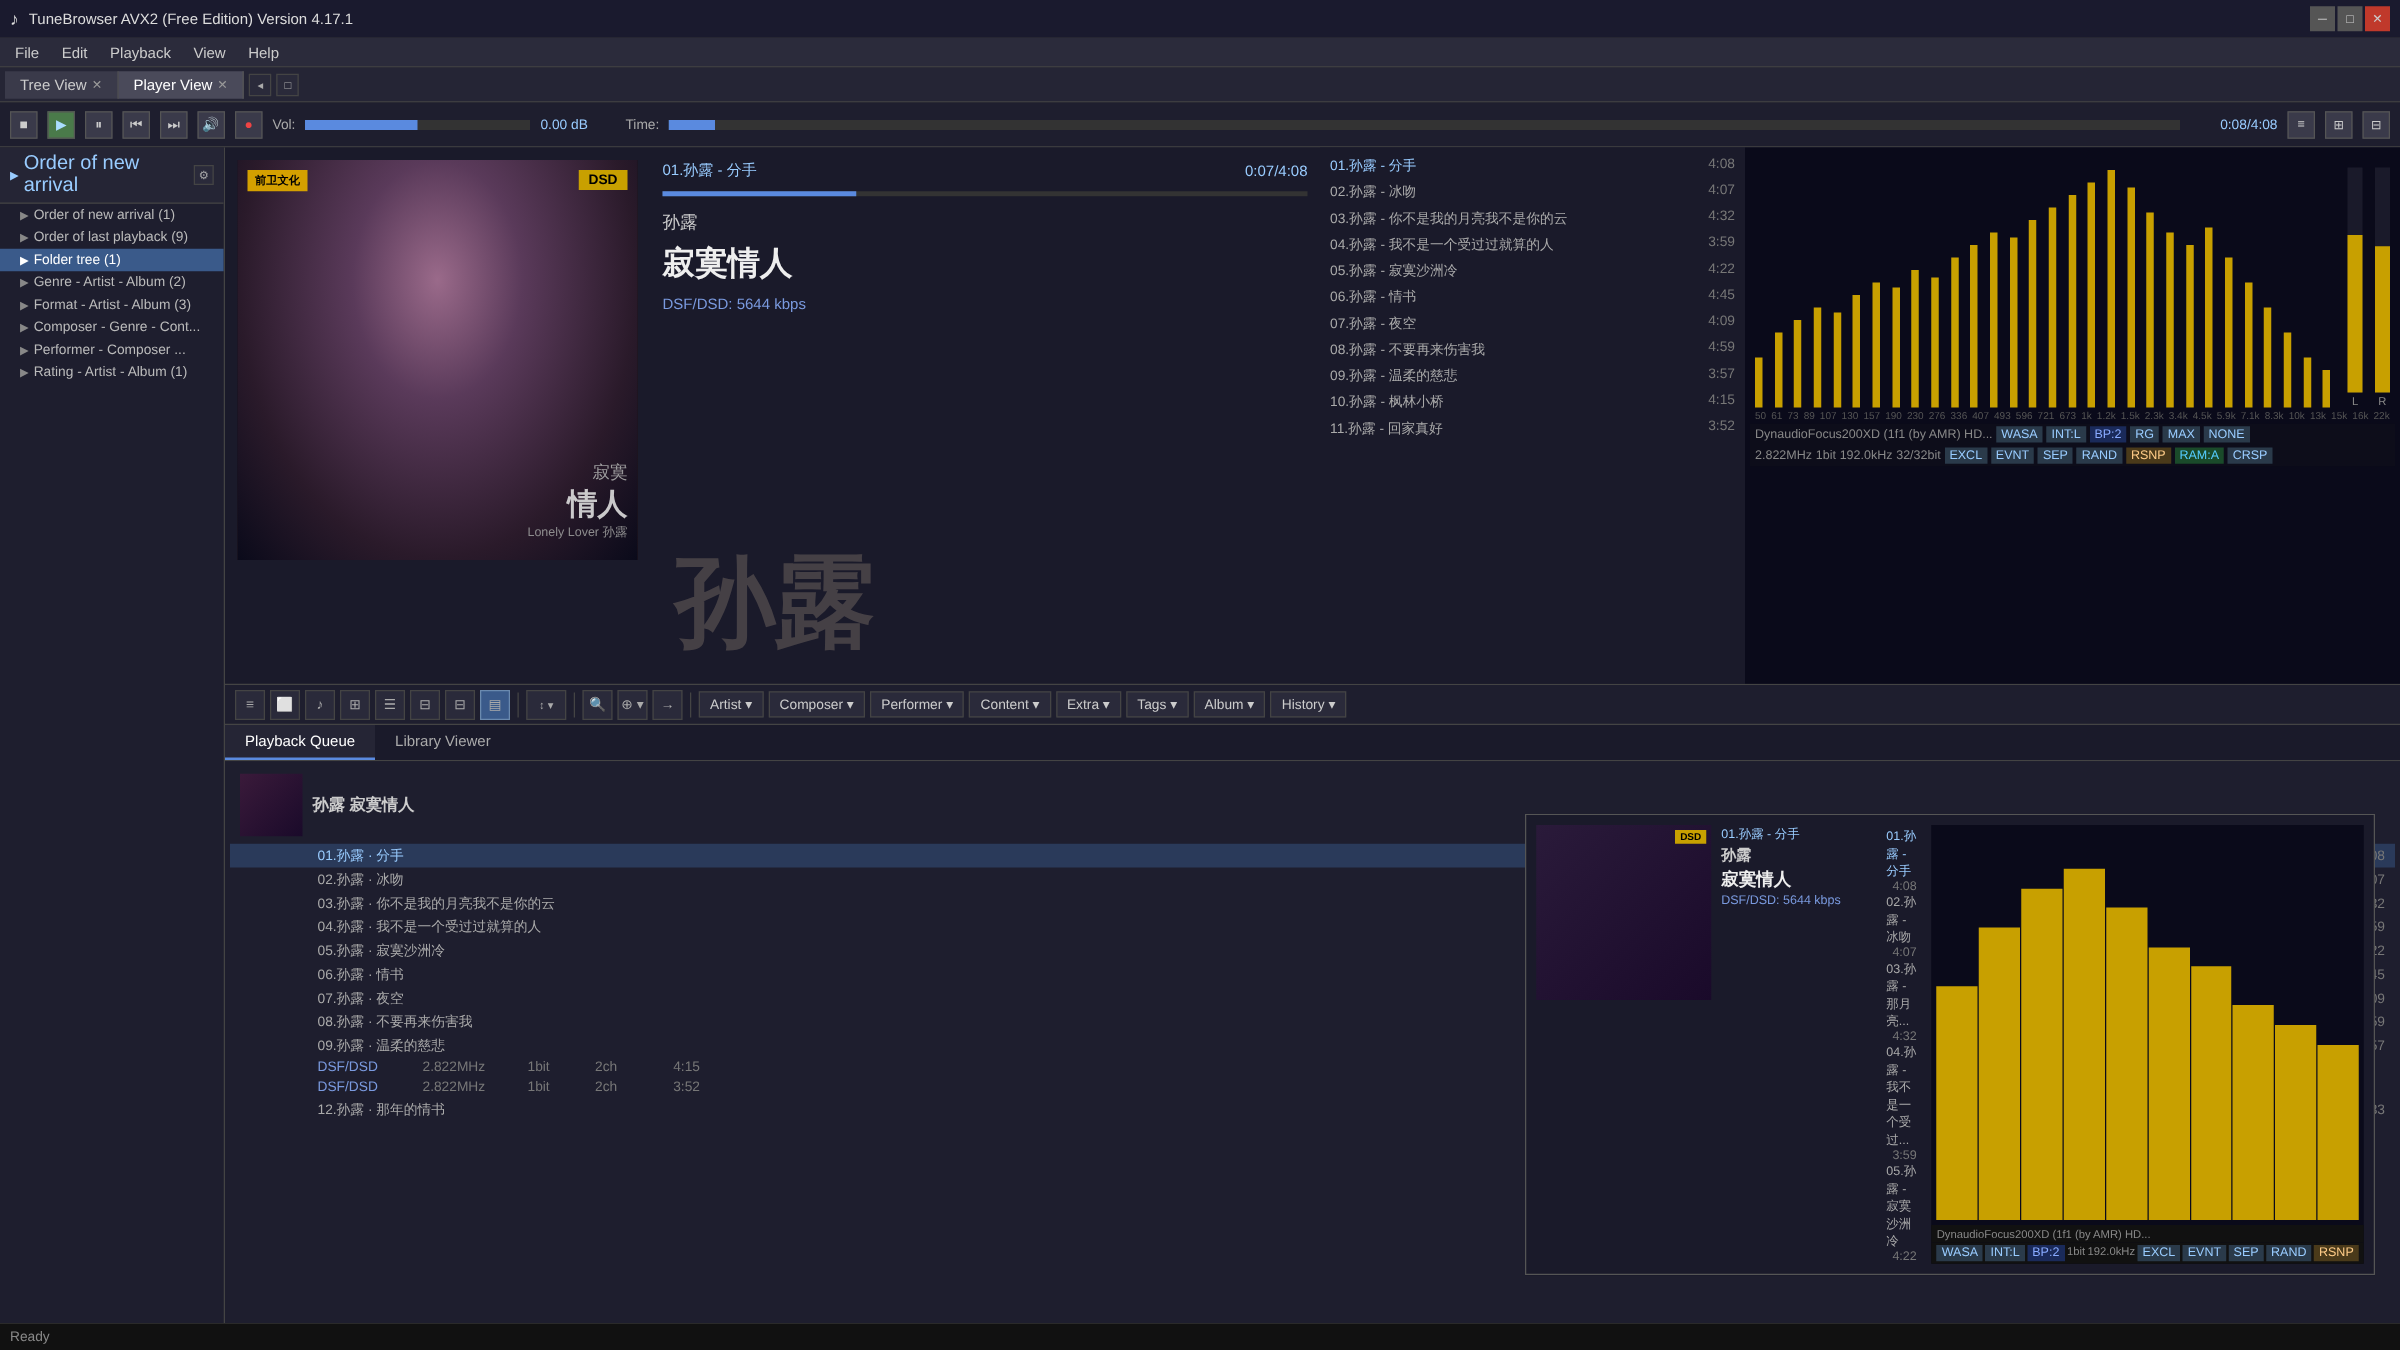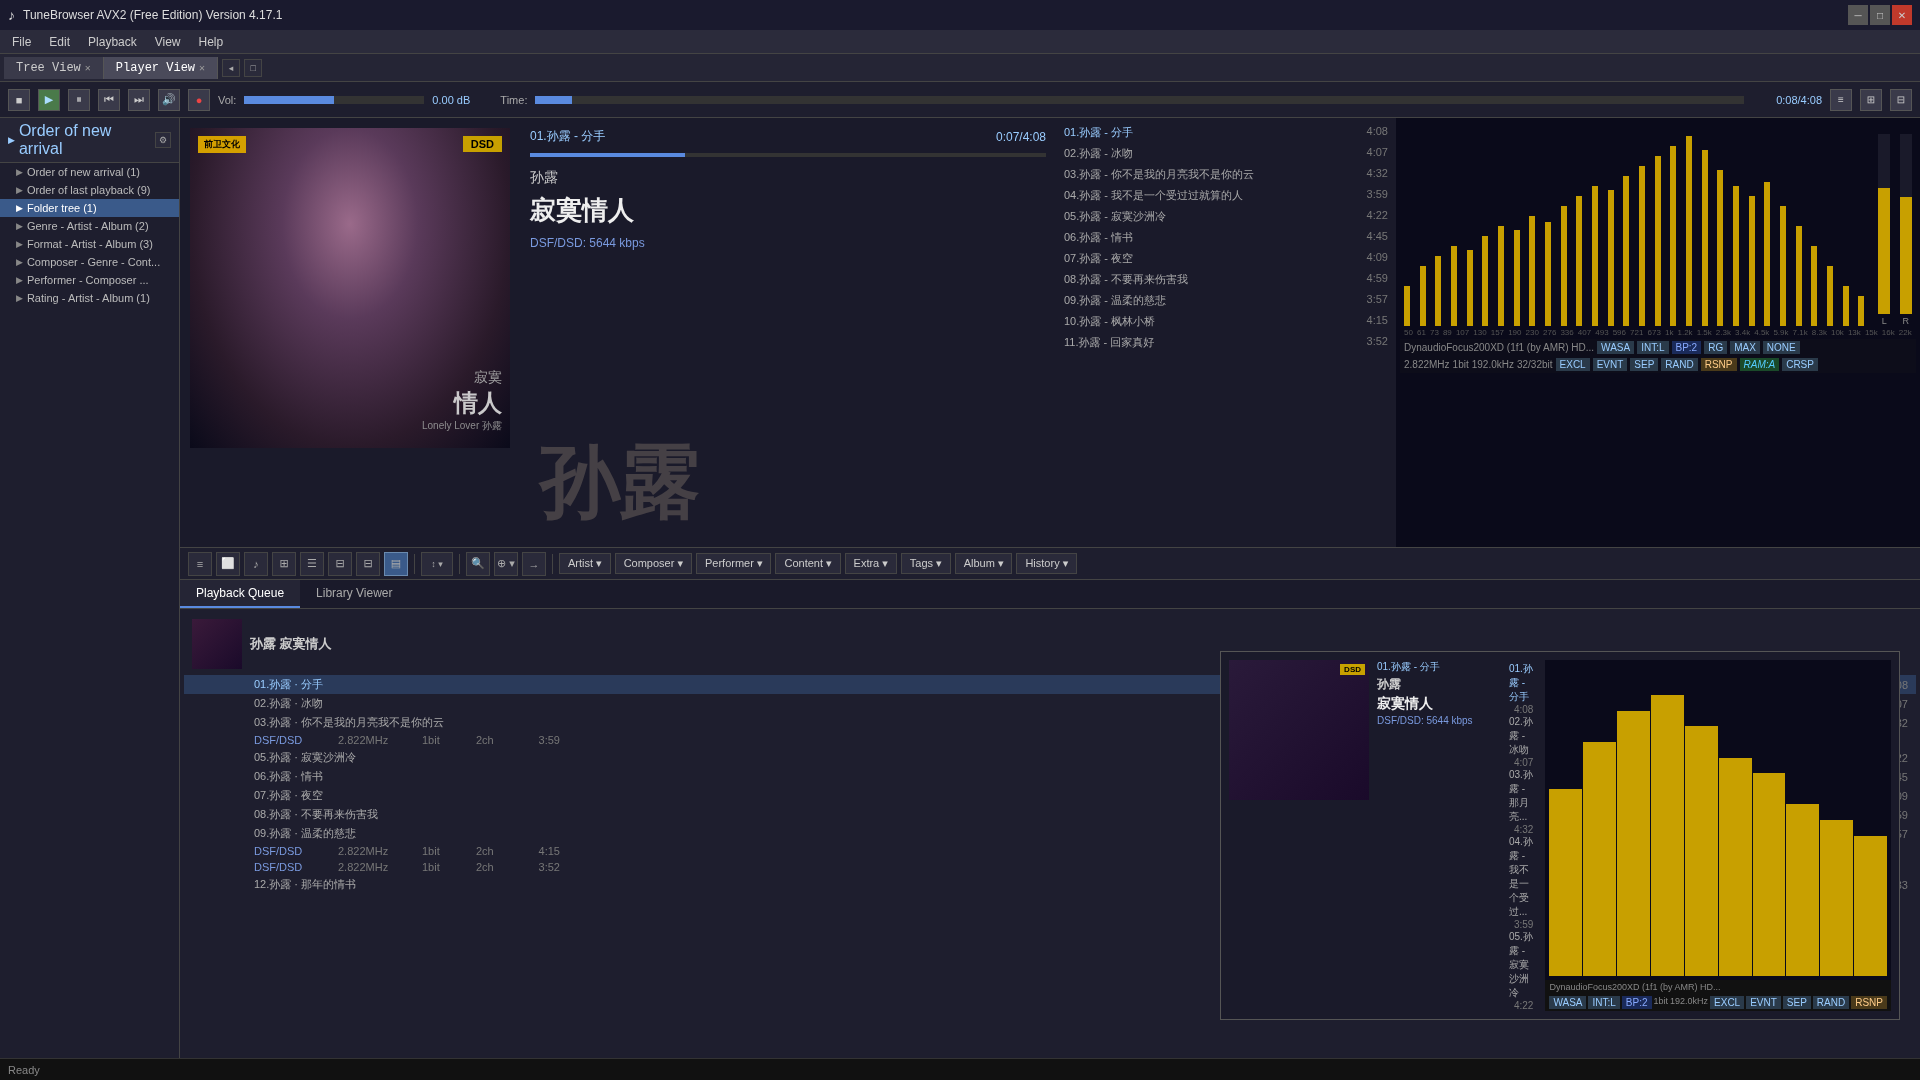--- a/index.html
+++ b/index.html
@@ -11,21 +11,21 @@
     #titlebar-controls { display: flex; gap: 2px; }
     .titlebar-btn { width: 20px; height: 20px; background: #555; border: none; color: #ccc; cursor: pointer; font-size: 10px; display: flex; align-items: center; justify-content: center; }
     .titlebar-btn.close { background: #c0392b; }
     
     
     #menubar { background: #2b2b3b; height: 24px; display: flex; align-items: center; padding: 0 4px; gap: 2px; border-bottom: 1px solid #444; }
     .menu-item { padding: 2px 8px; color: #ccc; cursor: pointer; font-size: 12px; }
     
     
     #tabbar { background: #252535; height: 28px; display: flex; align-items: center; padding: 0 4px; border-bottom: 1px solid #444; }
-    .tab { padding: 4px 12px; background: #3a3a4a; color: #ccc; cursor: pointer; font-size: 12px; display: flex; align-items: center; gap: 4px; border-right: 1px solid #555; font-family: Liberation Mono, monospace; }
+    .tab { padding: 4px 12px; background: #3a3a4a; color: #ccc; cursor: pointer; font-size: 12px; display: flex; align-items: center; gap: 4px; border-right: 1px solid #555; }
     .tab.active { background: #4a4a5a; color: #fff; }
     .tab-close { color: #999; font-size: 10px; cursor: pointer; }
     
     
     #main { display: flex; height: calc(1080px - 82px); }
     
     
     #sidebar { width: 180px; background: #1e1e2e; border-right: 1px solid #444; overflow-y: auto; flex-shrink: 0; }
     #sidebar-header { padding: 4px 8px; background: #252535; display: flex; align-items: center; gap: 4px; border-bottom: 1px solid #444; }
     .tree-item { padding: 3px 8px 3px 16px; cursor: pointer; color: #bbb; font-size: 11px; display: flex; align-items: center; gap: 4px; }
@@ -49,21 +49,21 @@
     
     #track-info { flex: 1; padding: 10px; display: flex; flex-direction: column; gap: 4px; }
     
     #track-list-panel { width: 340px; background: #1a1a2a; overflow-y: auto; padding: 4px 0; }
     .track-list-item { padding: 3px 8px; color: #aaa; font-size: 11px; cursor: pointer; display: flex; justify-content: space-between; }
     .track-list-item.playing { color: #9cf; }
     .track-list-item .duration { color: #777; min-width: 35px; text-align: right; }
     
     #spectrum-panel { width: 560px; background: #0a0a1a; padding: 8px; flex-shrink: 0; position: relative; }
     .status-tag { background: #2a3a4a; color: #9cf; padding: 1px 4px; font-size: 10px; }
-    .status-tag.green { background: #1a4a2a; color: #5cf; font-style: italic; }
+    .status-tag.green { background: #1a4a2a; color: #5cf; }
     .status-tag.orange { background: #4a3a1a; color: #fc8; }
     .status-tag.blue { background: #1a2a5a; color: #8af; }
     
     
     #toolbar { height: 32px; background: #1e1e2e; display: flex; align-items: center; padding: 0 8px; gap: 4px; border-bottom: 1px solid #444; }
     .toolbar-btn { width: 24px; height: 24px; background: #2a2a3a; border: 1px solid #444; color: #aaa; cursor: pointer; display: flex; align-items: center; justify-content: center; font-size: 11px; }
     .toolbar-dropdown { padding: 3px 8px; background: #2a2a3a; border: 1px solid #444; color: #ccc; cursor: pointer; font-size: 11px; display: flex; align-items: center; gap: 4px; }
     .toolbar-separator { width: 1px; height: 20px; background: #444; margin: 0 2px; }
     
     
@@ -440,20 +440,21 @@
       </div>
       <div class="queue-track">
         <span class="track-name">03.孙露 · 你不是我的月亮我不是你的云</span>
         <span class="format">DSF/DSD</span>
         <span class="freq">2.822MHz</span>
         <span class="bits">1bit</span>
         <span class="ch">2ch</span>
         <span class="dur">4:32</span>
       </div>
       <div class="queue-track">
+        <span class="track-name">04.孙露 · 我不是一个受过过就算的人</span>
         <span class="format">DSF/DSD</span>
         <span class="freq">2.822MHz</span>
         <span class="bits">1bit</span>
         <span class="ch">2ch</span>
         <span class="dur">3:59</span>
       </div>
       <div class="queue-track">
         <span class="track-name">05.孙露 · 寂寞沙洲冷</span>
         <span class="format">DSF/DSD</span>
         <span class="freq">2.822MHz</span>

